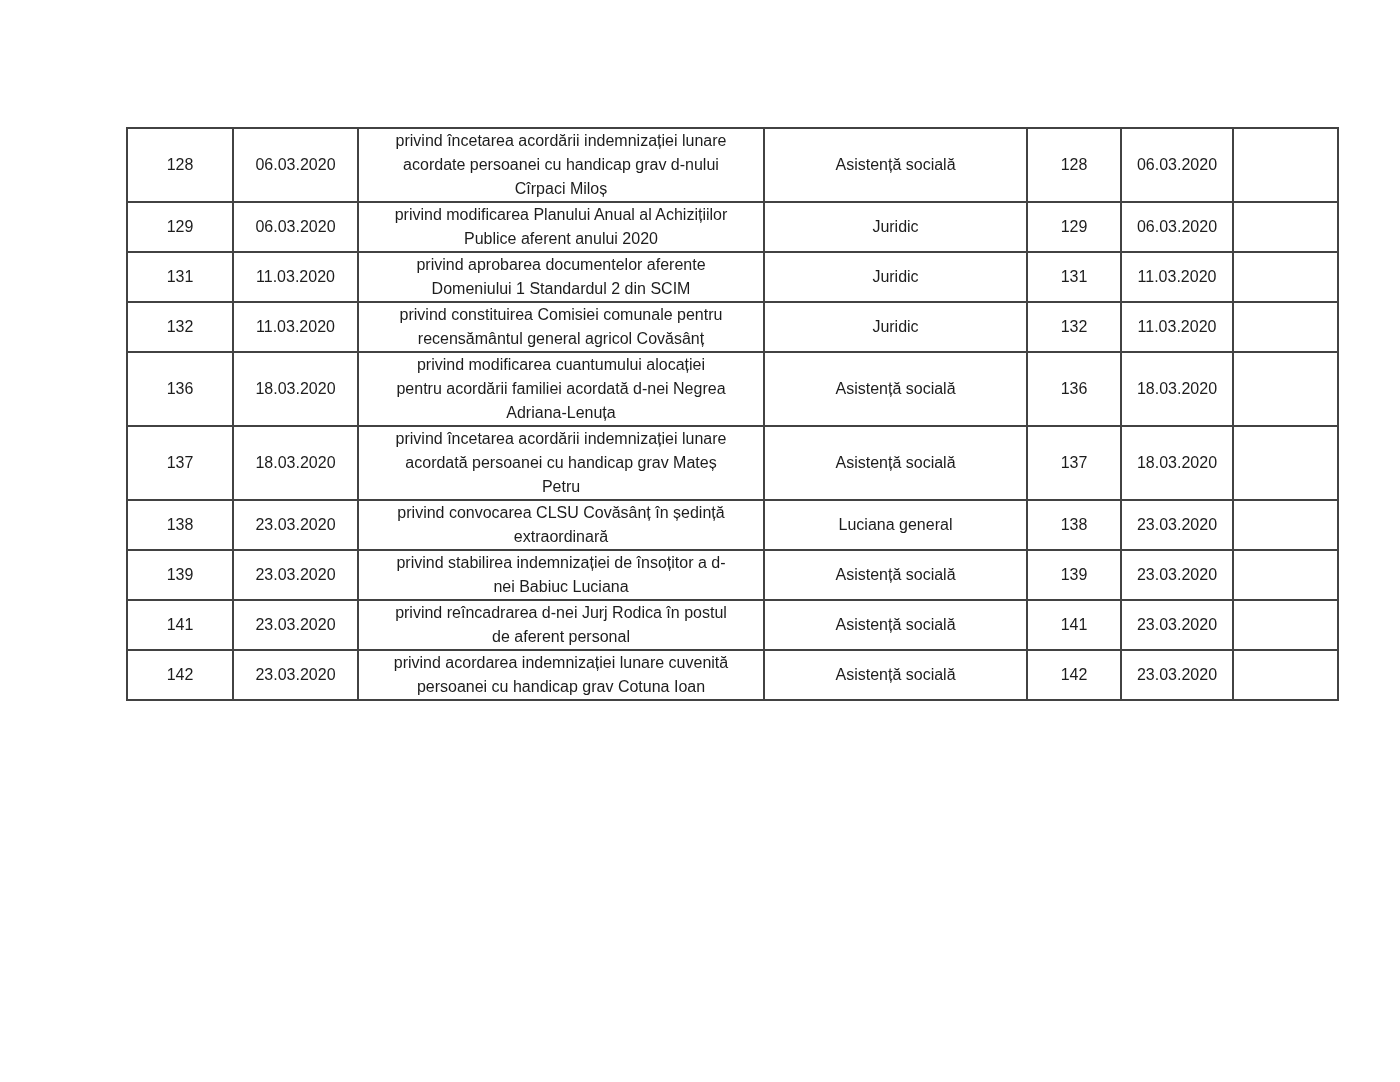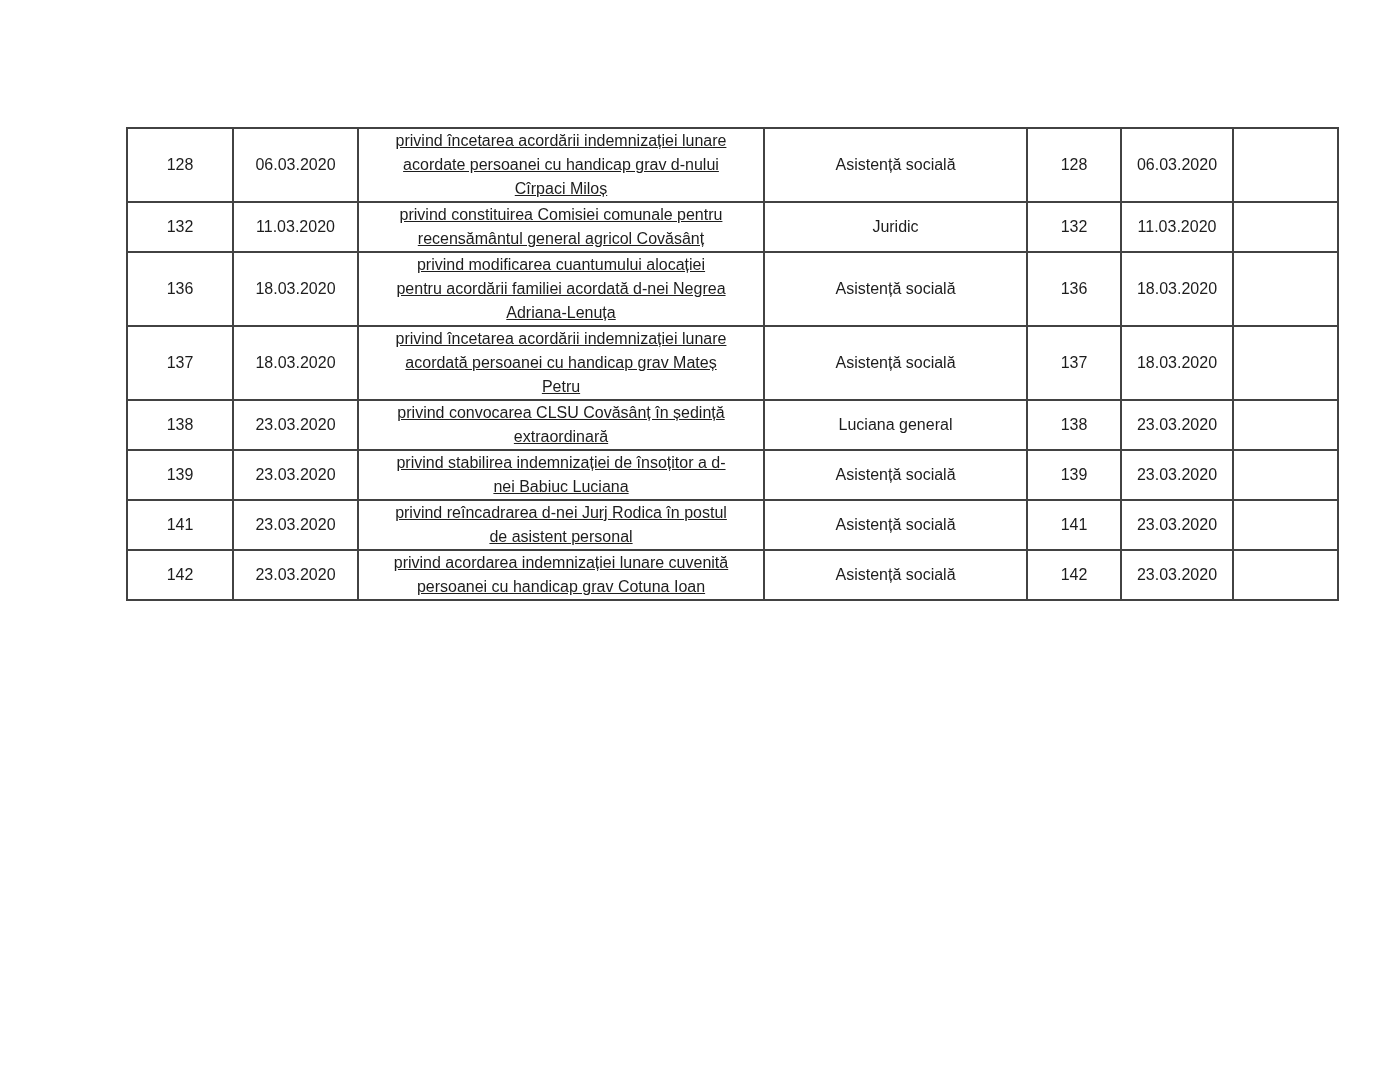--- a/index.html
+++ b/index.html
@@ -23,21 +23,21 @@
   table.registry td {
     border: 2px solid #424242;
     text-align: center;
     vertical-align: middle;
     font-size: 16px;
     line-height: 24px;
     padding: 0 3px;
     overflow: hidden;
     color: #1d1d1d;
   }
-  td.col-desc { white-space: pre-line; text-decoration: underline; }
+  td.col-desc { white-space: pre-line; }
   tr.h2 { height: 48px; }
   tr.h3 { height: 73px; }
 </style>
 </head>
 <body>
 
 <div class="page">
   <table class="registry">
     <colgroup>
       <col style="width:106px">
@@ -51,20 +51,40 @@
     <tbody>
       <tr class="h3">
         <td class="col-nr">128</td>
         <td class="col-date">06.03.2020</td>
         <td class="col-desc">privind încetarea acordării indemnizației lunare
 acordate persoanei cu handicap grav d-nului
 Cîrpaci Miloș</td>
         <td class="col-dept">Asistență socială</td>
         <td class="col-nr2">128</td>
         <td class="col-date2">06.03.2020</td>
+        <td class="col-empty"></td>
+      </tr>
+      <tr class="h2">
+        <td class="col-nr">129</td>
+        <td class="col-date">06.03.2020</td>
+        <td class="col-desc">privind modificarea Planului Anual al Achizițiilor
+Publice aferent anului 2020</td>
+        <td class="col-dept">Juridic</td>
+        <td class="col-nr2">129</td>
+        <td class="col-date2">06.03.2020</td>
+        <td class="col-empty"></td>
+      </tr>
+      <tr class="h2">
+        <td class="col-nr">131</td>
+        <td class="col-date">11.03.2020</td>
+        <td class="col-desc">privind aprobarea documentelor aferente
+Domeniului 1 Standardul 2 din SCIM</td>
+        <td class="col-dept">Juridic</td>
+        <td class="col-nr2">131</td>
+        <td class="col-date2">11.03.2020</td>
         <td class="col-empty"></td>
       </tr>
       <tr class="h2">
         <td class="col-nr">132</td>
         <td class="col-date">11.03.2020</td>
         <td class="col-desc">privind constituirea Comisiei comunale pentru
 recensământul general agricol Covăsânț</td>
         <td class="col-dept">Juridic</td>
         <td class="col-nr2">132</td>
         <td class="col-date2">11.03.2020</td>
@@ -109,21 +129,21 @@
 nei Babiuc Luciana</td>
         <td class="col-dept">Asistență socială</td>
         <td class="col-nr2">139</td>
         <td class="col-date2">23.03.2020</td>
         <td class="col-empty"></td>
       </tr>
       <tr class="h2">
         <td class="col-nr">141</td>
         <td class="col-date">23.03.2020</td>
         <td class="col-desc">privind reîncadrarea d-nei Jurj Rodica în postul
-de asistent personal</td>
+de aferent personal</td>
         <td class="col-dept">Asistență socială</td>
         <td class="col-nr2">141</td>
         <td class="col-date2">23.03.2020</td>
         <td class="col-empty"></td>
       </tr>
       <tr class="h2">
         <td class="col-nr">142</td>
         <td class="col-date">23.03.2020</td>
         <td class="col-desc">privind acordarea indemnizației lunare cuvenită
 persoanei cu handicap grav Cotuna Ioan</td>

